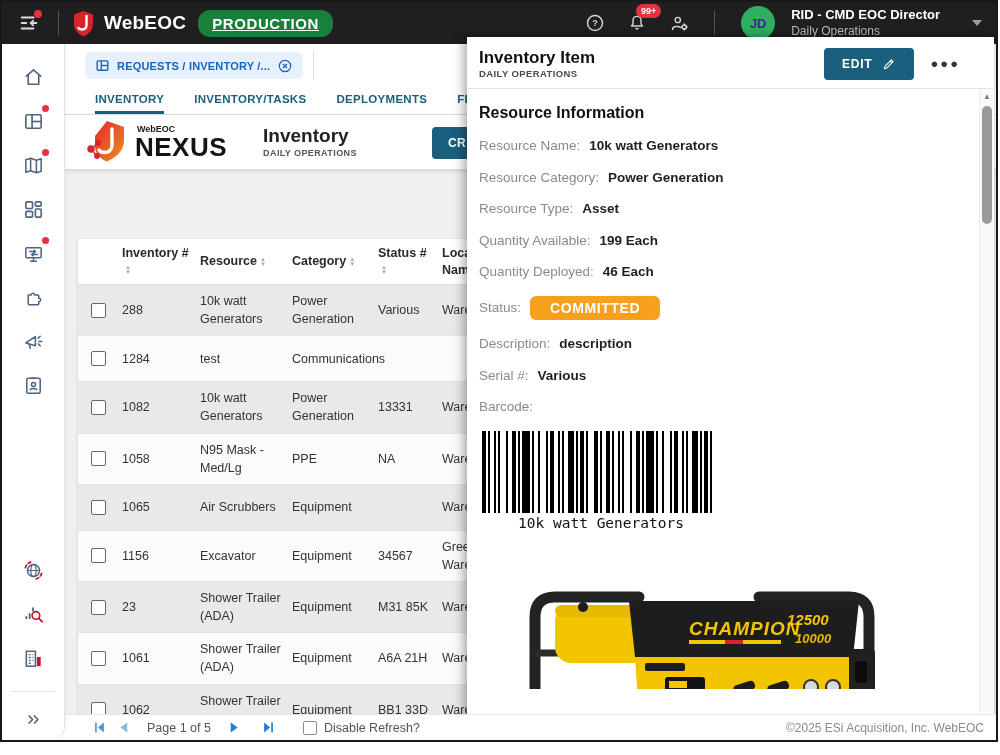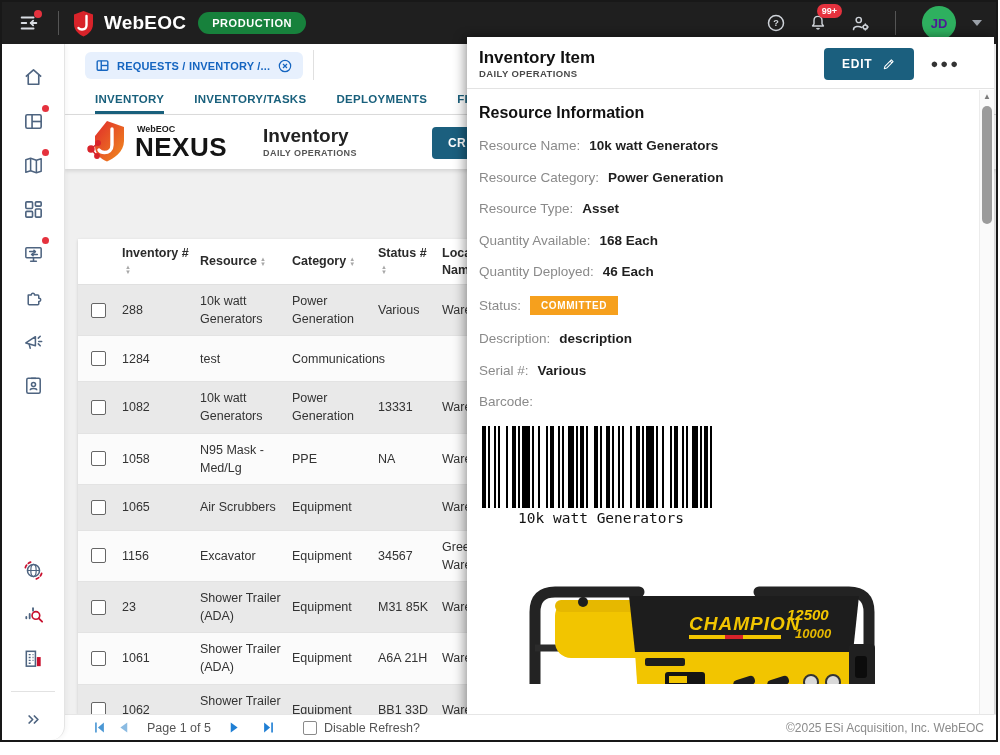--- a/index.html
+++ b/index.html
@@ -7,21 +7,21 @@
   .screen { position:relative; width:1000px; height:755px; background:#fff; overflow:hidden; }
   .window { position:absolute; left:0; top:0; width:998px; height:742px; border:2px solid #181818; background:#fff; overflow:hidden; }
 
   
   .topbar { position:absolute; left:0; top:0; right:0; height:42px; background:#1f1f1f; display:flex; align-items:center; padding:0 14px 0 12px; }
   .tb-iconbtn { position:relative; width:30px; height:30px; display:flex; align-items:center; justify-content:center; cursor:pointer; }
   .red-dot { position:absolute; width:8px; height:8px; background:#e5323e; border-radius:50%; top:2px; right:2px; }
   .tb-divider { width:1px; height:24px; background:#555; margin:0 14px; }
   .tb-logo { margin-right:10px; display:flex; align-items:center; }
   .tb-appname { color:#fff; font-size:19px; font-weight:700; letter-spacing:.2px; margin-right:12px; }
-  .env-badge { background:var(--production-green,#17813c); color:#fff; font-size:11px; font-weight:700; letter-spacing:.6px; padding:5px 14px; border-radius:12px; }
+  .env-badge { background:var(--production-green,#17813c); color:#fff; font-size:15px; font-weight:700; letter-spacing:.6px; padding:5px 14px; border-radius:12px;text-decoration:underline; }
   .tb-spacer { flex:1; }
   .tb-right { display:flex; align-items:center; gap:6px; }
   .badge-99 { position:absolute; top:-4px; right:-9px; background:#e5323e; color:#fff; font-size:9px; font-weight:700; padding:2px 5px; border-radius:8px; }
   .avatar { width:34px; height:34px; border-radius:50%; background:var(--avatar-green,#2eb05f); color:#4c1d95; font-size:13px; font-weight:700; display:flex; align-items:center; justify-content:center; margin:0 10px 0 6px; }
   .user-block { line-height:1.25; margin-right:26px; }
   .user-role { color:#fff; font-size:13px; font-weight:700; }
   .user-incident { color:#b9bec6; font-size:12px; }
   .caret-down { width:0; height:0; border-left:5px solid transparent; border-right:5px solid transparent; border-top:6px solid #9aa0a8; }
 
   
@@ -87,21 +87,21 @@
   .dp-title { font-size:17px; font-weight:700; color:#111; }
   .dp-subtitle { font-size:9.5px; font-weight:700; color:#4a4a4a; letter-spacing:.4px; }
   .dp-header .tb-spacer { flex:1; }
   .edit-btn { background:var(--button-teal,#1b5f7e); color:#fff; border:none; font-family:inherit; font-size:12px; font-weight:700; letter-spacing:.8px; padding:9px 18px; border-radius:4px; display:flex; align-items:center; gap:10px; cursor:pointer; }
   .dots-btn { color:#333; font-size:13px; font-weight:700; letter-spacing:2px; margin:0 16px 0 16px; cursor:pointer; }
   .dp-body { position:absolute; left:0; right:15px; top:53px; bottom:0; overflow:hidden; padding:14px 6px 0 12px; }
   .section-title { font-size:16px; font-weight:700; color:#111; margin-bottom:16px; }
   .field-row { margin-bottom:16.5px; font-size:13.5px; display:flex; align-items:center; }
   .f-label { color:#8a8a8a; margin-right:9px; white-space:nowrap; }
   .f-value { color:#1f1f1f; font-weight:700; }
-  .status-badge { display:inline-block; background:var(--status-orange,#f6a01d); color:#fff; font-size:10px; font-weight:700; letter-spacing:.6px; padding:4px 11px; border-radius:0; }
+  .status-badge { display:inline-block; background:var(--status-orange,#f6a01d); color:#fff; font-size:14px; font-weight:700; letter-spacing:.6px; padding:4px 20px; border-radius:6px; }
   .barcode-block { margin-top:2px; }
   .barcode { width:238px; height:82px; margin-left:3px; display:flex; overflow:hidden; }
   .barcode .bar { background:#000; height:100%; flex:none; }
   .barcode .gap { background:#fff; height:100%; flex:none; }
   .barcode-text { width:238px; margin-left:3px; text-align:center; font-family:"DejaVu Sans Mono", monospace; font-size:14.5px; color:#111; margin-top:2px; }
   .product-image { margin:26px 0 0 40px; width:368px; height:132px; overflow:hidden; }
 
   
   .dp-scrollbar { position:absolute; right:0; top:53px; bottom:0; width:15px; background:#fafafa; border-left:1px solid #ececec; }
   .dp-scroll-up, .dp-scroll-down { position:absolute; left:0; width:100%; text-align:center; font-size:8px; color:#7a7a7a; }
@@ -166,20 +166,24 @@
               <g stroke="#cfd3d9" stroke-width="1.7" fill="none" stroke-linecap="round">
                 <circle cx="10" cy="8" r="3"></circle>
                 <path d="M4 19 C4 14.8 11 14.8 13 16.5"></path>
                 <circle cx="17.5" cy="16" r="2.4"></circle>
                 <path d="M17.5 12.6 V13.6 M17.5 18.4 V19.4 M14.3 16 H15.3 M19.7 16 H20.7"></path>
               </g>
             </svg>
       </div>
       <div class="tb-divider"></div>
       <div class="avatar">JD</div>
+      <div class="user-block">
+        <div class="user-role">RID - CMD EOC Director</div>
+        <div class="user-incident">Daily Operations</div>
+      </div>
       <div class="caret-down"></div>
     </div>
   </div>
 
   <div class="sidebar">
     <div class="sb-item">
       <svg width="23" height="23" viewBox="0 0 24 24">
             <g stroke="#4e6480" stroke-width="1.7" fill="none" stroke-linejoin="round">
               <path d="M4 11 L12 4 L20 11"></path>
               <path d="M6.5 9.5 V19 H17.5 V9.5"></path>
@@ -530,21 +534,21 @@
             <div class="field-row">
               <span class="f-label">Resource Category:</span>
               <span class="f-value">Power Generation</span>
             </div>
             <div class="field-row">
               <span class="f-label">Resource Type:</span>
               <span class="f-value">Asset</span>
             </div>
             <div class="field-row">
               <span class="f-label">Quantity Available:</span>
-              <span class="f-value">168 Each</span>
+              <span class="f-value">199 Each</span>
             </div>
             <div class="field-row">
               <span class="f-label">Quantity Deployed:</span>
               <span class="f-value">46 Each</span>
             </div>
             <div class="field-row">
               <span class="f-label">Status:</span>
               <span class="status-badge">COMMITTED</span>
             </div>
             <div class="field-row">

